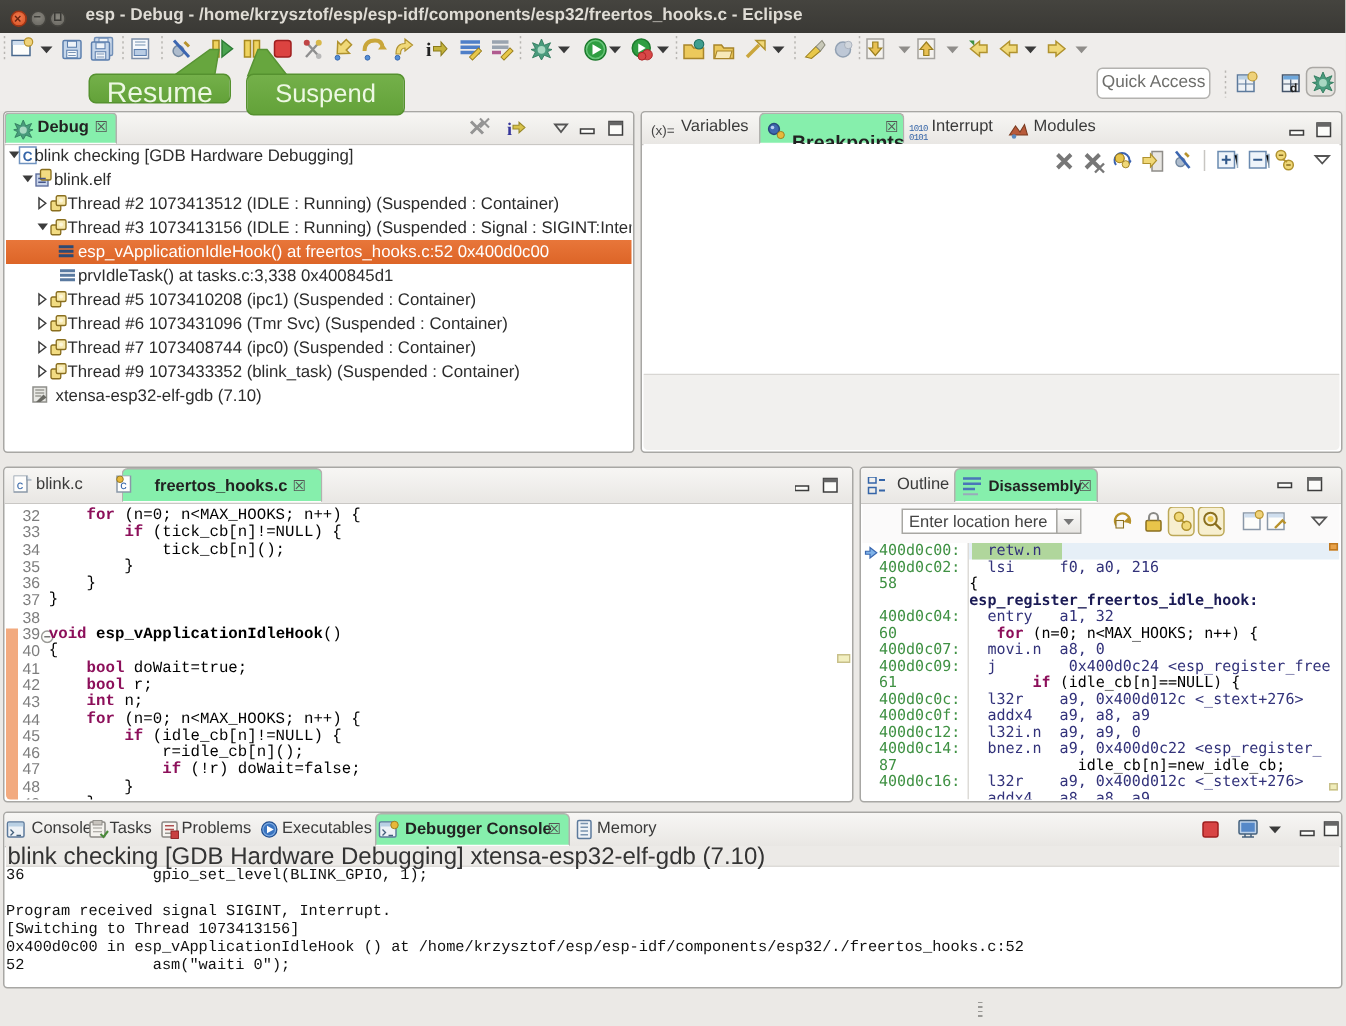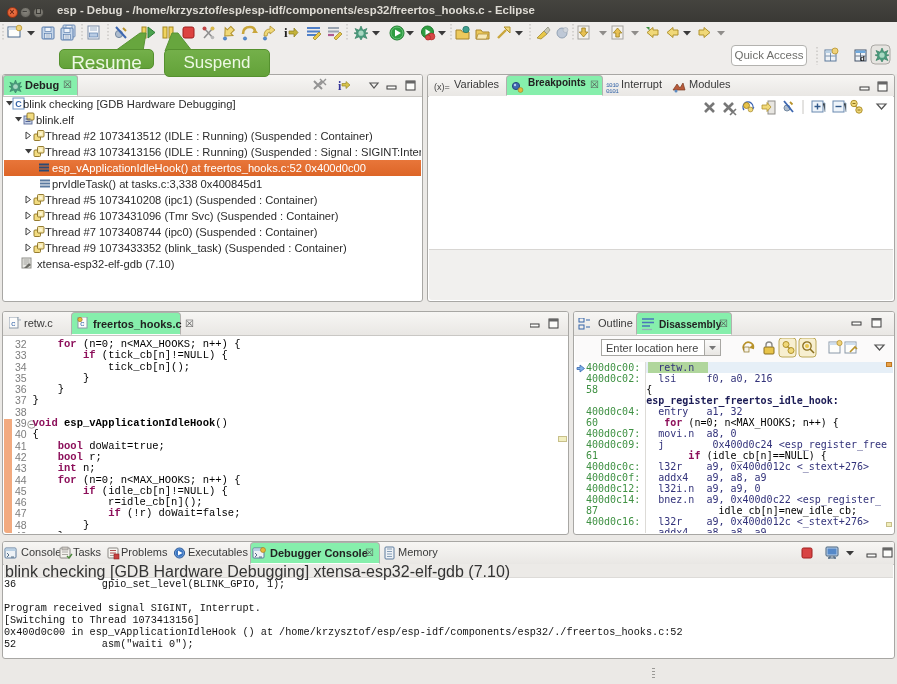--- a/index.html
+++ b/index.html
@@ -301,21 +301,21 @@
     <div class="p" style="left:33px;top:161px">xtensa-esp32-elf-gdb (7.10)</div>
   </div>
 </div>
 
 <div class="panel" id="varspanel" style="left:427px;top:74px;width:468px;height:228px">
   <div class="tabrow" style="height:21px"></div>
   <div class="tab" style="left:4px">
       <span style="position:absolute;left:22px;top:3px">Variables</span>
     </div>
   <div class="atab" style="left:78px;width:97px;height:21px">
-    <span class="p" style="left:21px;top:1px;font-size:10px">Breakpoints</span>
+    <span class="p" style="left:21px;top:11px;font-size:13px">Breakpoints</span>
     <span class="p x" style="left:83px;top:3px">☒</span>
   </div>
   <div class="tab" style="left:170px">
       <span style="position:absolute;left:23px;top:3px">Interrupt</span>
     </div>
   <div class="tab" style="left:234px">
       <span style="position:absolute;left:27px;top:3px">Modules</span>
     </div>
   <svg class="p" style="left:6px;top:5px" width="462" height="14" viewBox="0 0 462 14">
     <g transform="translate(0,1)">
@@ -388,23 +388,23 @@
         </g>
     <path d="M448 8 L457 8 L452.5 13 Z" fill="none" stroke="#555" stroke-width="1.2"></path>
    </svg>
   </div>
   <div class="p" style="left:1px;top:174px;right:1px;bottom:1px;background:#f1f0ee;border-top:1px solid #d8d6d3;border-radius:0 0 3px 3px"></div>
 </div>
 
 <div class="panel" id="editorpanel" style="left:2px;top:311px;width:567px;height:224px">
   <div class="tabrow" style="height:23px"></div>
   <div class="tab" style="left:4px">
-      <span style="position:absolute;left:17px;top:5px">retw.c</span>
-    </div>
-  <div class="atab" style="left:68px;width:110px;height:23px">
+      <span style="position:absolute;left:17px;top:5px">blink.c</span>
+    </div>
+  <div class="atab" style="left:78px;width:134px;height:23px">
     <span class="p" style="left:21px;top:5px">freertos_hooks.c</span>
     <span class="p x" style="left:113px;top:5px">☒</span>
   </div>
   <svg class="p" style="left:527px;top:6px" width="34" height="12" viewBox="0 0 34 12">
     <rect x="0" y="6" width="9" height="3" fill="#fcfcfa" stroke="#3c3c3c"></rect>
     <g transform="translate(19,1)">
         <rect x="0" y="0" width="9" height="9" fill="#fcfcfa" stroke="#3c3c3c"></rect>
         <rect x="0" y="0" width="9" height="2.5" fill="#666"></rect>
       </g>
   </svg>

